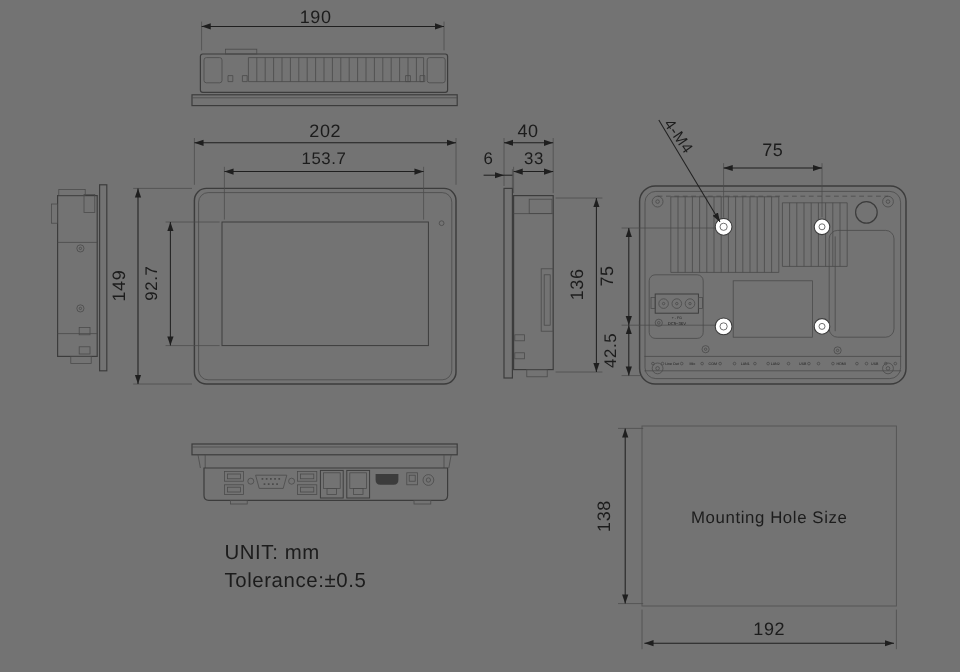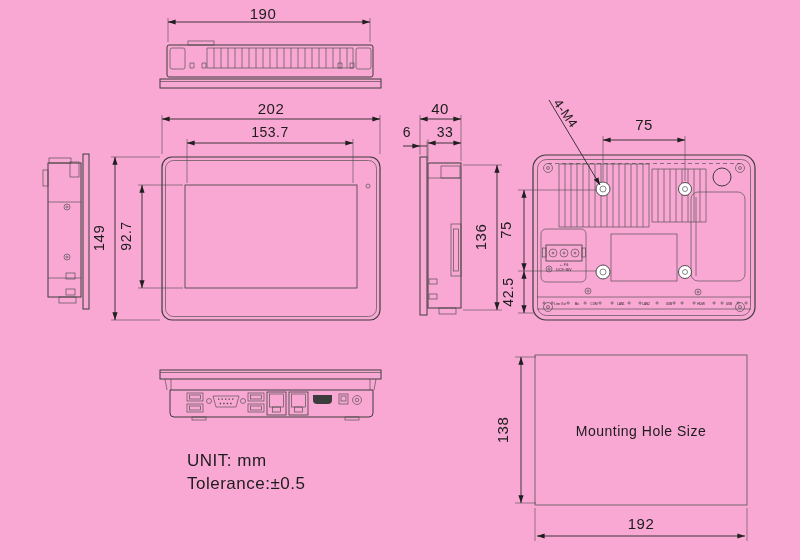--- a/index.html
+++ b/index.html
@@ -1,16 +1,16 @@
 <!DOCTYPE html>
 <html><head>
 <meta charset="utf-8">
 <style>
   html,body{margin:0;padding:0;background:#ffffff;}
-  .canvas{position:relative;width:800px;height:560px;background:#f9a8d4;overflow:hidden;
+  .canvas{position:relative;width:800px;height:560px;background:#737373;overflow:hidden;
           font-family:"Liberation Sans",sans-serif;}
   svg{display:block;}
   svg text{fill:#1c1c1c;letter-spacing:0.5px;}
   .geo{stroke:#3c3c3c;fill:none;stroke-width:1;}
   .geo2{stroke:#4a4a4a;fill:none;stroke-width:0.65;}
   .dim{stroke:#1f1f1f;fill:none;stroke-width:0.85;}
   .ext{stroke:#4a4a4a;fill:none;stroke-width:0.6;}
   .dimtxt{font-size:15px;}
   .dimtxt2{font-size:14px;}
   .note{font-size:17px;}

